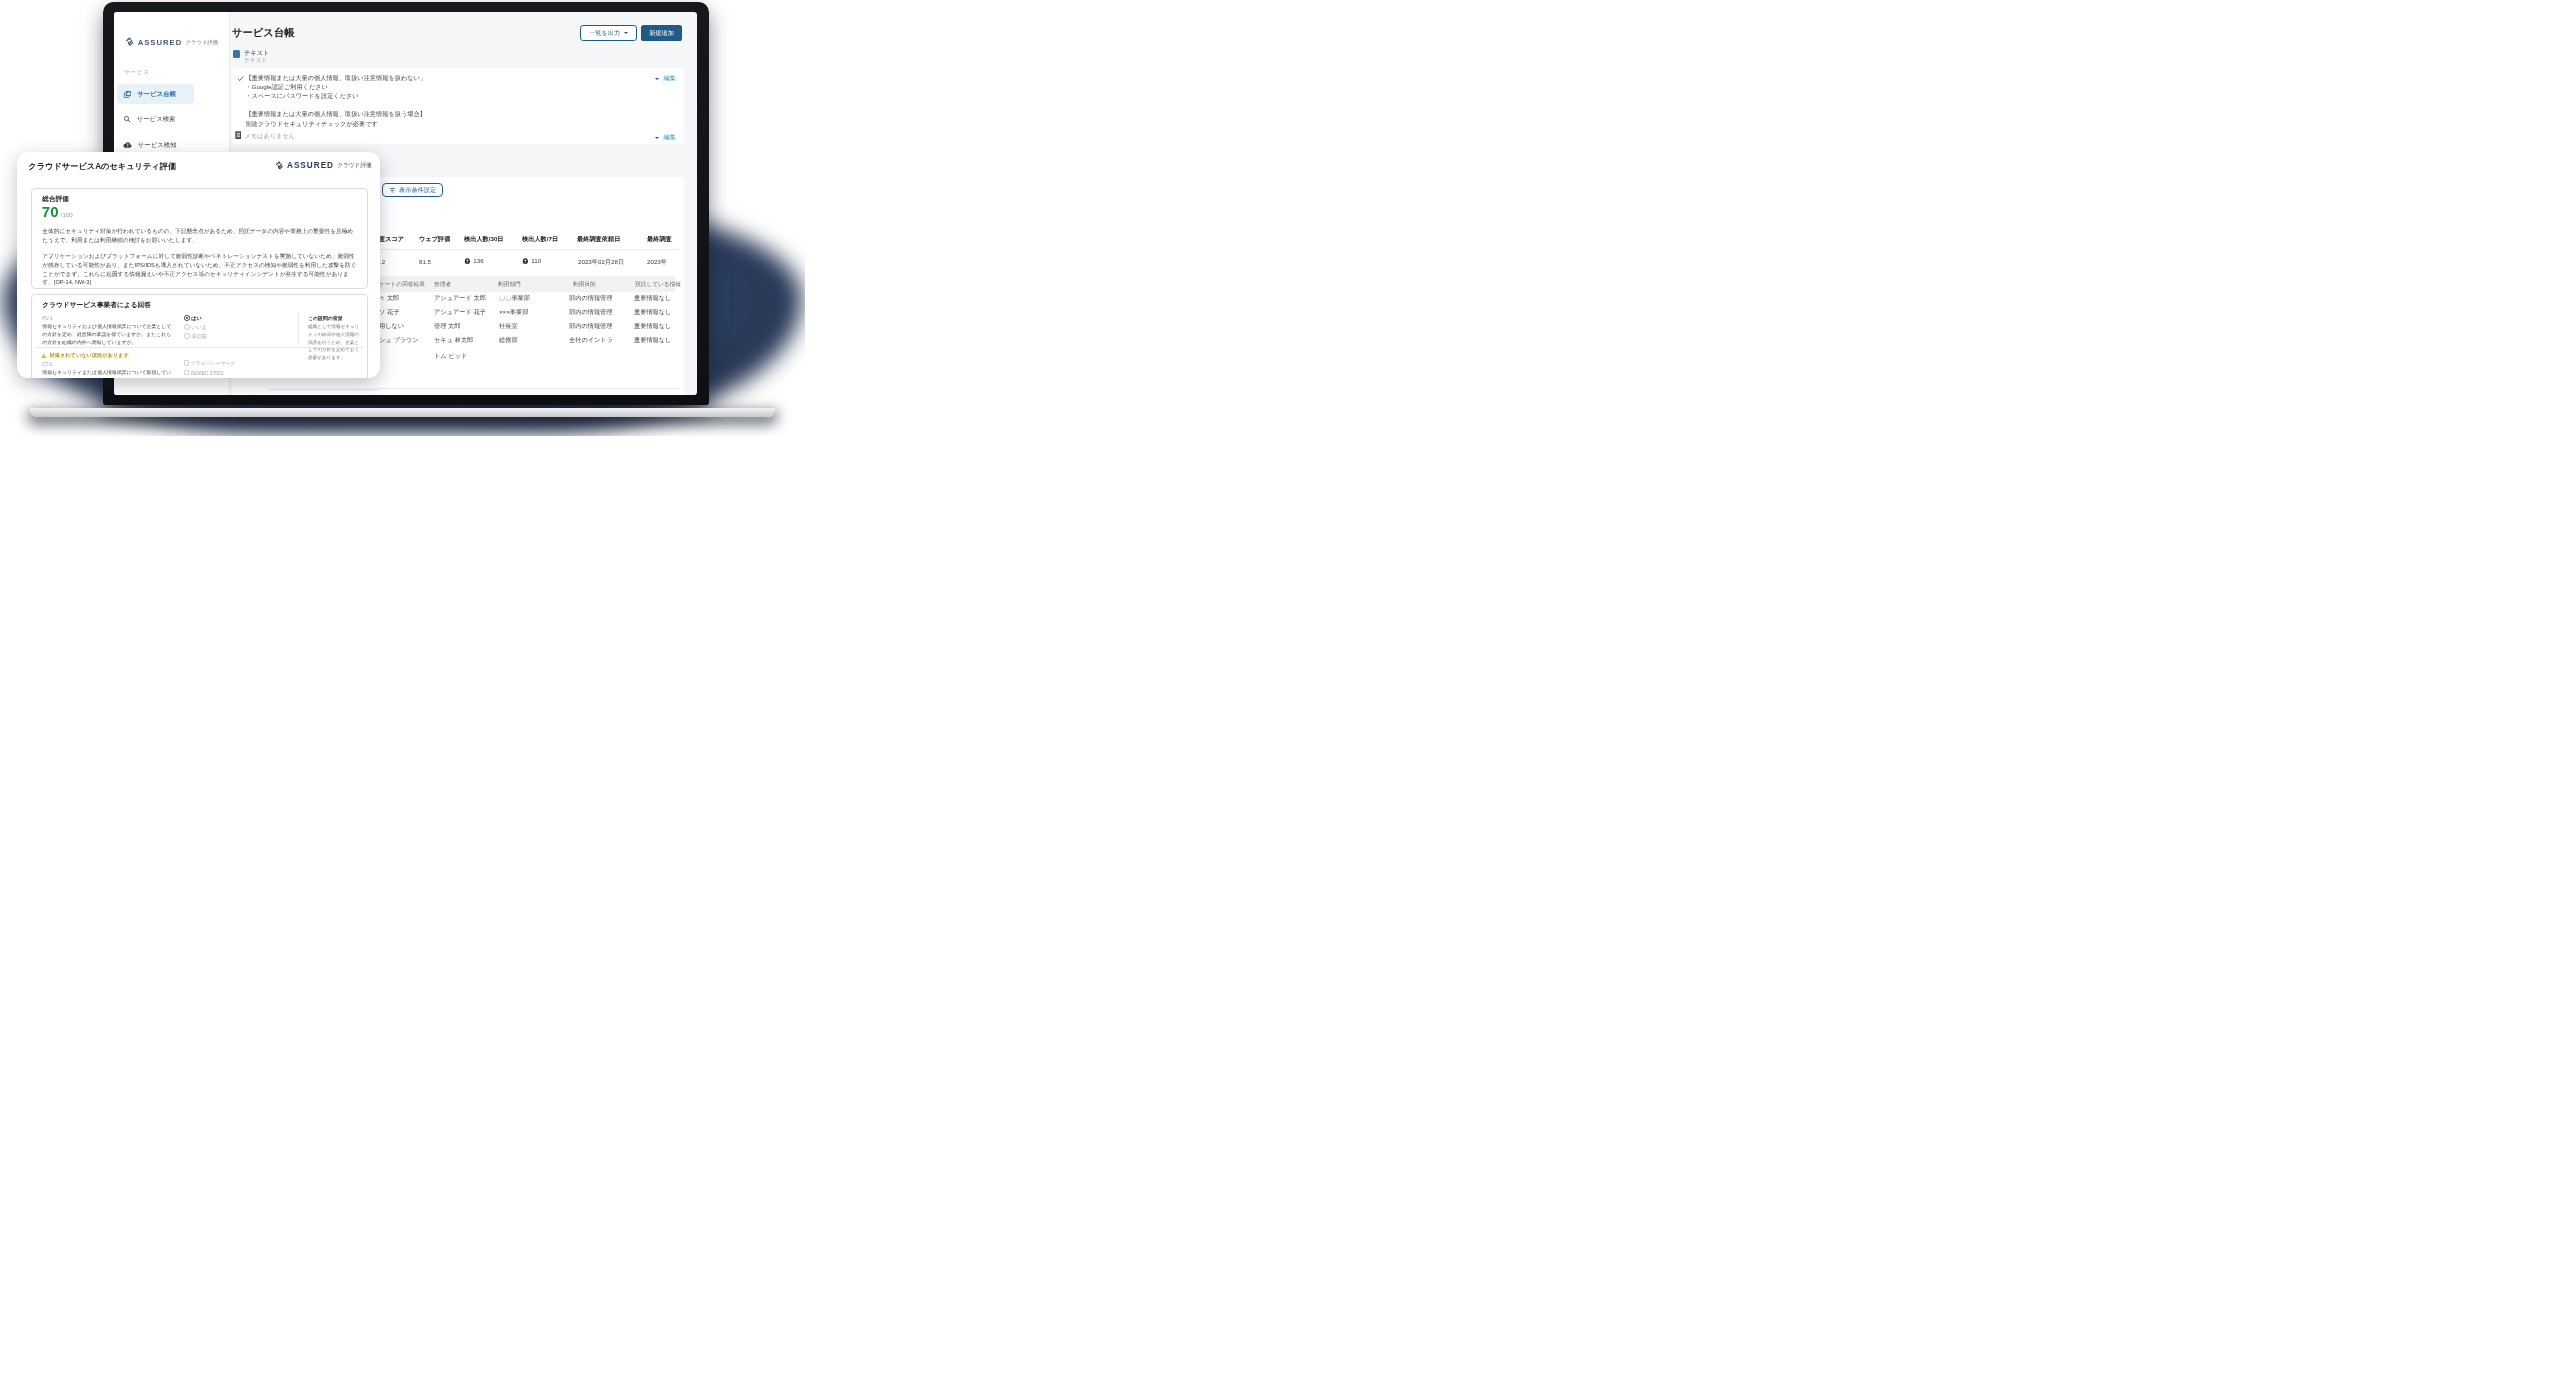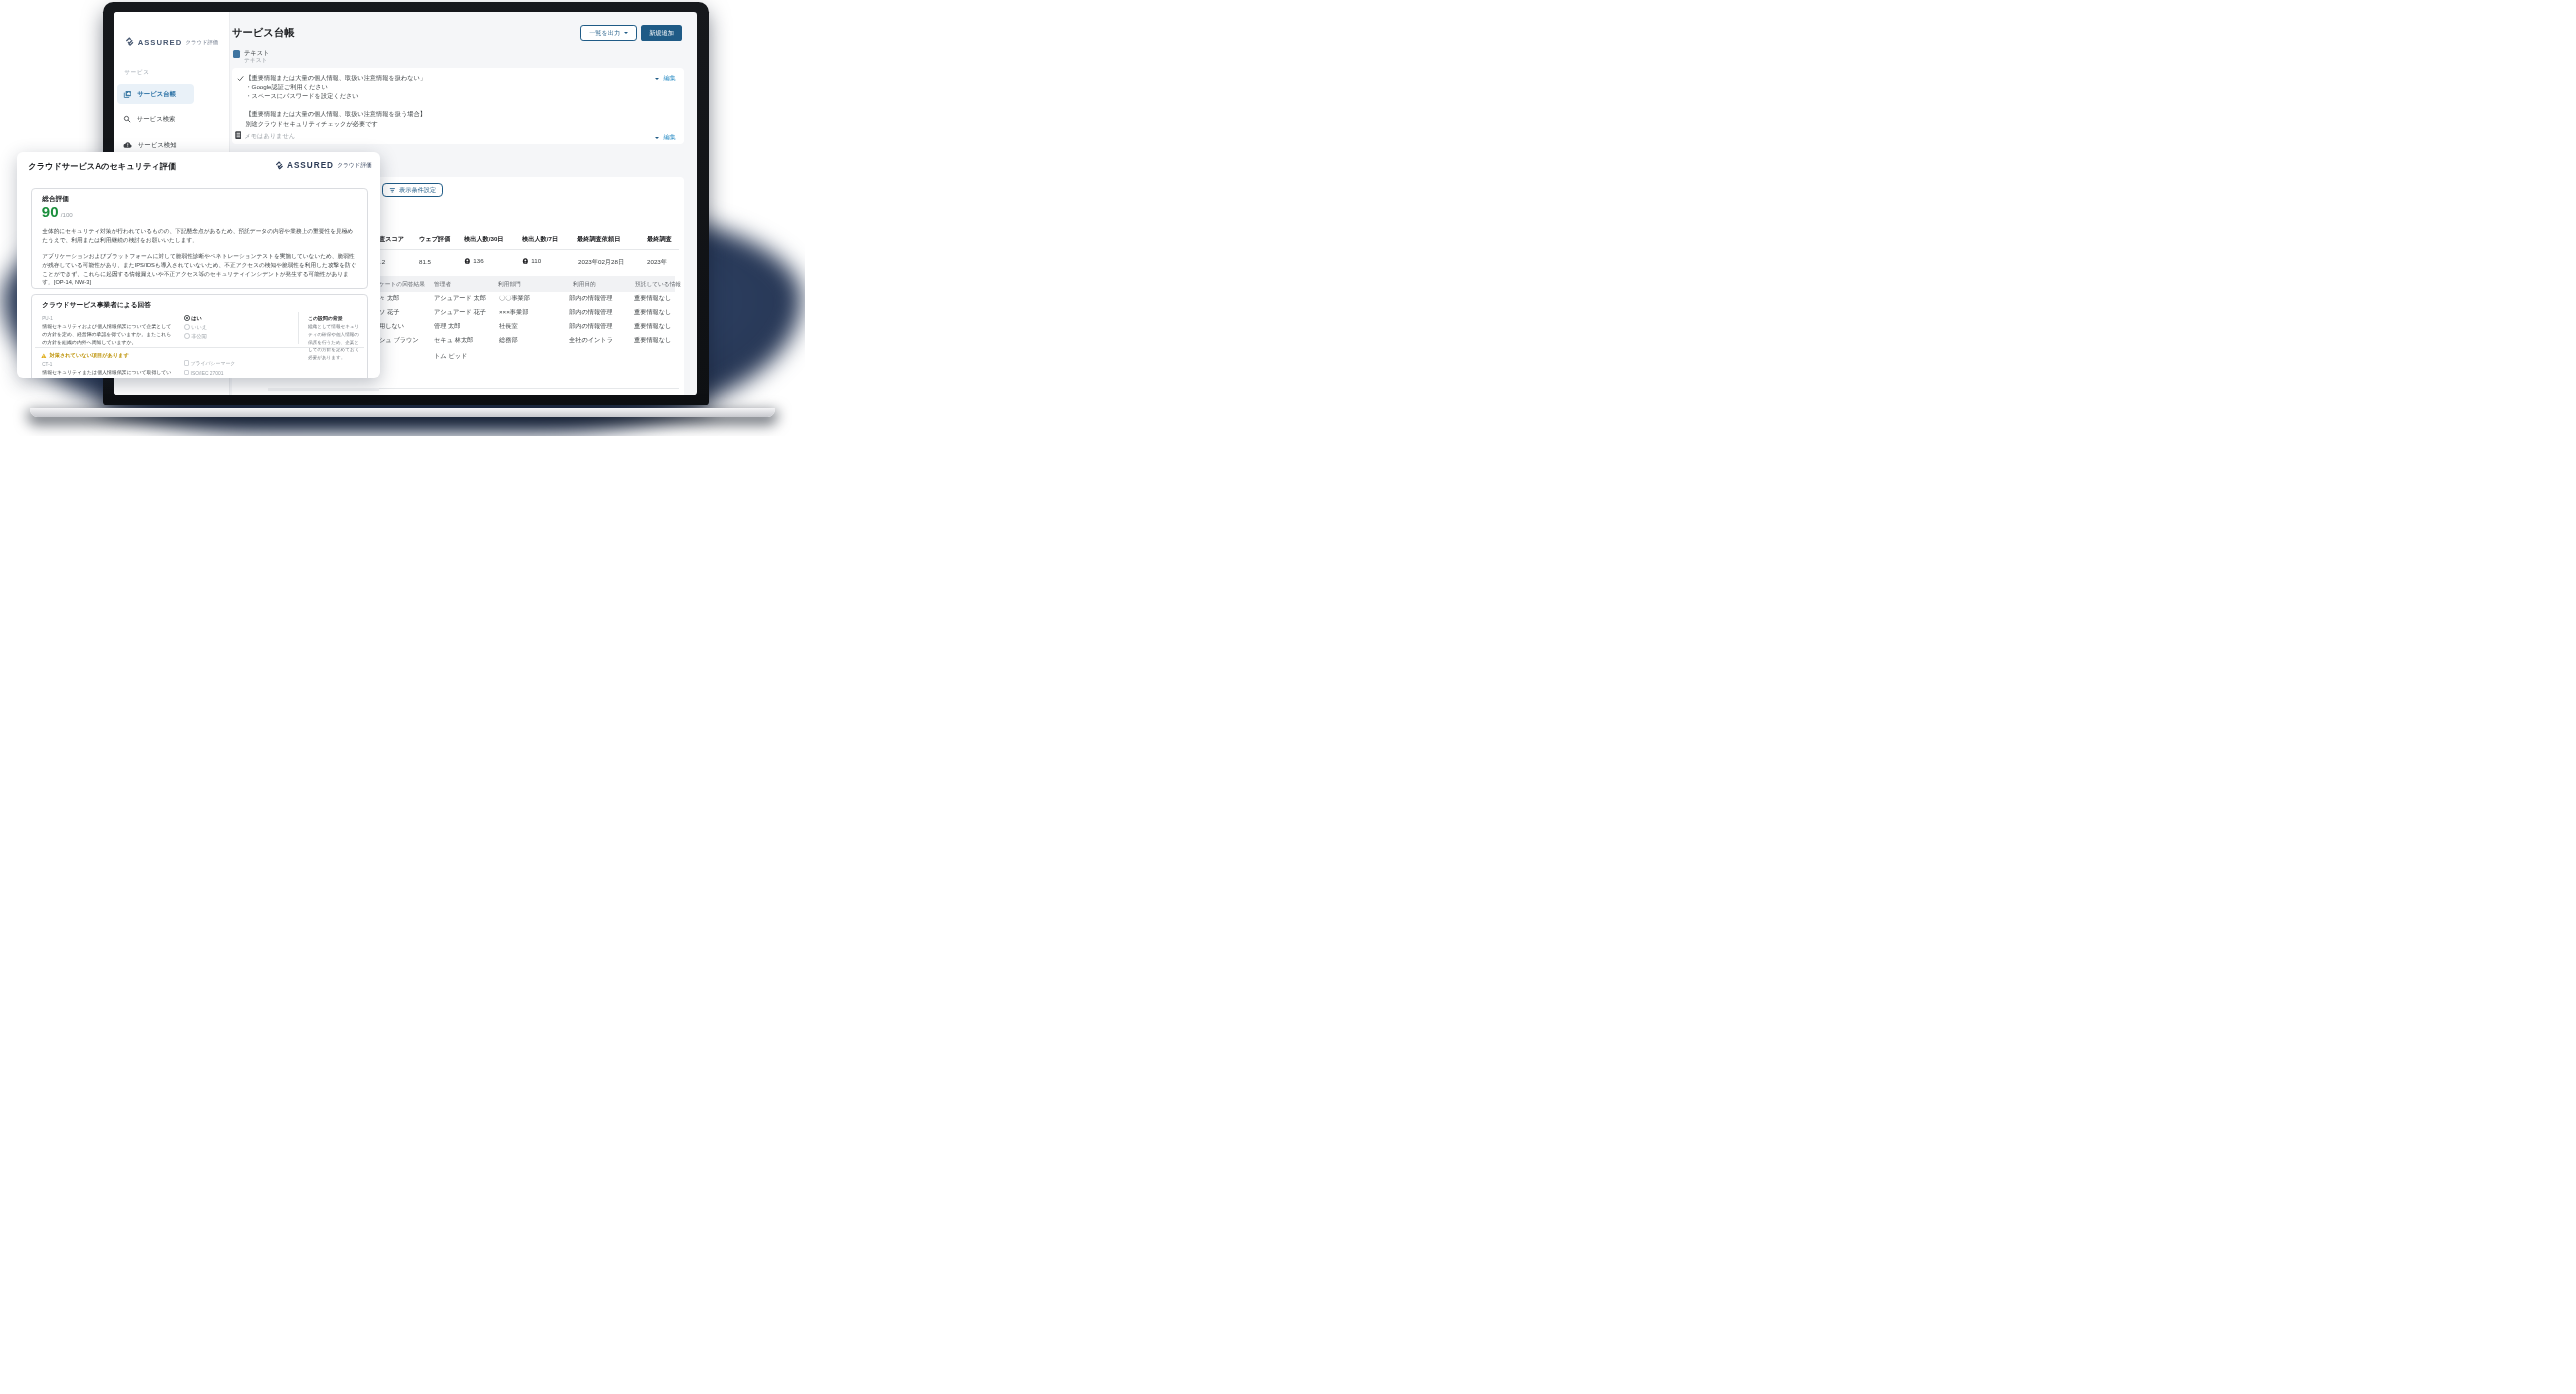--- a/index.html
+++ b/index.html
@@ -38,21 +38,21 @@
   .memo-line{position:absolute;left:13.4px;font-size:6.2px;color:#3c4043;white-space:nowrap;}
   .placeholder{color:#9aa0a6;}
   
   .th{position:absolute;font-size:6.2px;font-weight:bold;color:#202124;white-space:nowrap;}
   .tc{position:absolute;font-size:6.2px;color:#3c4043;white-space:nowrap;}
   .ts{position:absolute;font-size:5.7px;color:#5f6368;white-space:nowrap;}
   .band{position:absolute;background:#f1f2f4;}
   .hr{position:absolute;height:0.5px;background:#e6e8ea;}
   .pnum{display:inline-flex;align-items:center;gap:2.6px;}
   
-  .overlay-card{position:absolute;left:17px;top:152px;width:363px;height:226px;background:#fff;border-radius:6px;
+  .overlay-card{position:absolute;left:17px;top:152px;width:363px;height:226px;background:#fff;border-radius:11px;
                 box-shadow:0 5.2px 18px rgba(30,40,60,.28);overflow:hidden;z-index:5;}
   .obox{position:absolute;border:0.5px solid #dadce0;border-radius:4.1px;background:#fff;}
   .small-gray{color:#9aa0a6;font-size:4.6px;}
   .radio{display:inline-block;width:5.7px;height:5.7px;border:0.8px solid #c3c7cb;border-radius:50%;box-sizing:border-box;vertical-align:-1px;background:#fff;}
   .radio.sel{border-color:#3c4043;position:relative;}
   .radio.sel::after{content:"";position:absolute;left:1px;top:1px;width:2.1px;height:2.1px;border-radius:50%;background:#3c4043;}
   .ckbx{display:inline-block;width:5.2px;height:5.2px;border:0.8px solid #d0d3d7;border-radius:1px;box-sizing:border-box;vertical-align:-0.5px;background:#fff;}
   .logo-row{display:flex;align-items:center;gap:3.1px;}
   .logo-assured{font-weight:bold;letter-spacing:1px;}
   .logo-suffix{font-weight:normal;letter-spacing:0;}
@@ -243,21 +243,21 @@
       <path d="M20.5 13.5 L13 21 L9 17" fill="none" stroke="#2b3a55" stroke-width="3.4"></path>
       <path d="M7.5 12.5 L11 16 L18.5 8.5" fill="none" stroke="#2b3a55" stroke-width="3.4"></path>
     </svg>
     <span style="font-size:8.2px;color:#2b3a55;" class="logo-assured nowrap">ASSURED</span>
     <span style="font-size:5.7px;color:#2b3a55;" class="logo-suffix nowrap">クラウド評価</span>
   </div>
 
   <div class="obox" style="left:14px;top:36px;width:335px;height:99px;">
     <div class="abs" style="left:10.3px;top:6.2px;font-size:6.7px;font-weight:bold;color:#1b1d20;">総合評価</div>
     <div class="abs" style="left:9.8px;top:14.4px;">
-      <span style="font-size:15px;font-weight:bold;color:#1a8f3c;">90</span>
+      <span style="font-size:15px;font-weight:bold;color:#1a8f3c;">70</span>
       <span style="font-size:6.2px;color:#9aa0a6;">/100</span>
     </div>
     <div class="abs" style="left:10.3px;top:38px;width:315px;font-size:5.7px;line-height:1.55;color:#3c4043;">全体的にセキュリティ対策が行われているものの、下記懸念点があるため、預託データの内容や業務上の重要性を見極めたうえで、利用または利用継続の検討をお願いいたします。</div>
     <div class="abs" style="left:10.3px;top:63px;width:315px;font-size:5.7px;line-height:1.55;color:#3c4043;">アプリケーションおよびプラットフォームに対して脆弱性診断やペネトレーションテストを実施していないため、脆弱性が残存している可能性があり、またIPS/IDSも導入されていないため、不正アクセスの検知や脆弱性を利用した攻撃を防ぐことができず、これらに起因する情報漏えいや不正アクセス等のセキュリティインシデントが発生する可能性があります。[OP-14, NW-3]</div>
   </div>
 
   <div class="obox" style="left:14px;top:142px;width:335px;height:103px;">
     <div class="abs nowrap" style="left:10.3px;top:6.2px;font-size:6.7px;font-weight:bold;color:#1b1d20;">クラウドサービス事業者による回答</div>
 
     <div class="abs small-gray" style="left:10.3px;top:20.6px;">PU-1</div>

